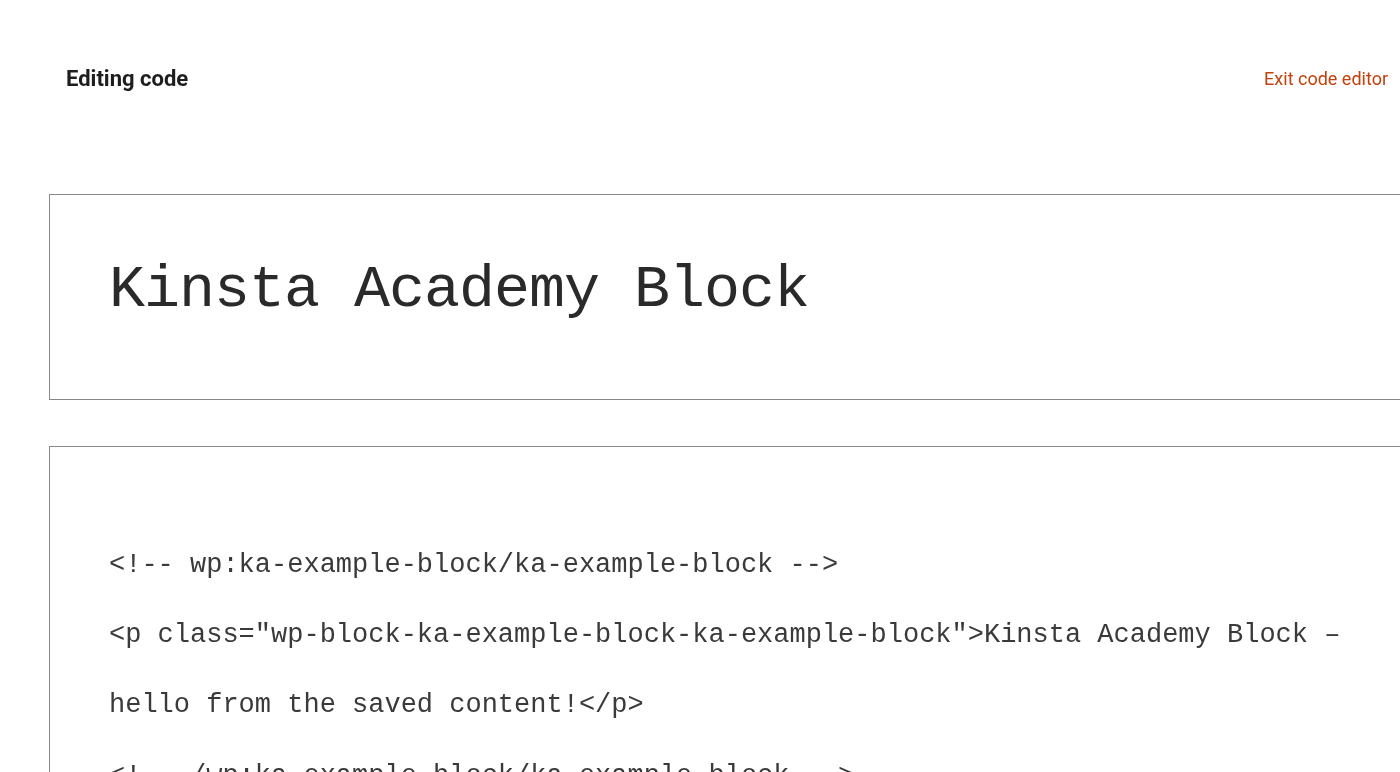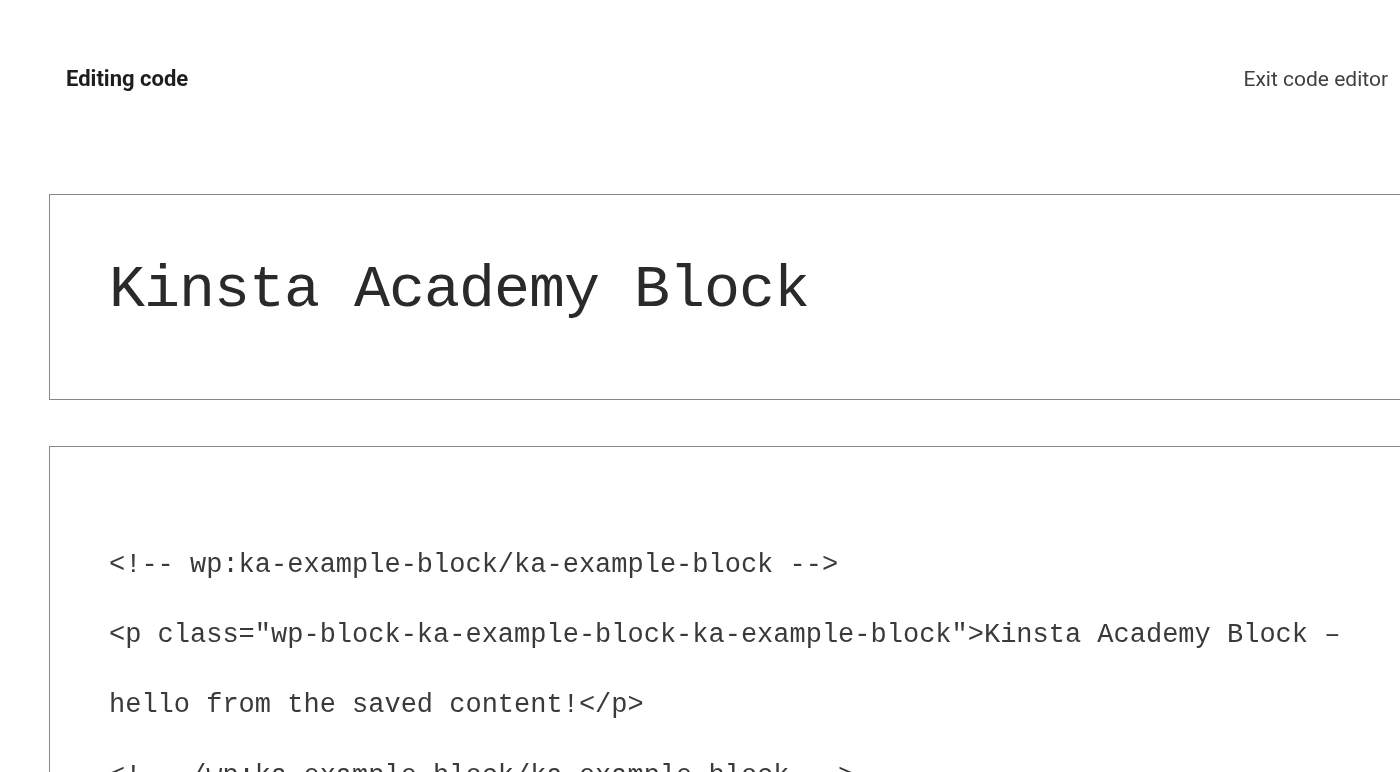--- a/index.html
+++ b/index.html
@@ -20,22 +20,22 @@
     align-items: center;
     padding: 0 2px 0 4px;
     margin-bottom: 90px;
   }
   .topbar-title {
     font-size: 22px;
     font-weight: 700;
     color: #1e1e1e;
   }
   .exit-link {
-    font-size: 21px;
-    color: #404040;
+    font-size: 18px;
+    color: #c2410c;
     text-decoration: none;
     cursor: pointer;
   }
   .title-box {
     border: 1px solid #888;
     padding: 48px 46px 62px 46px;
     margin-bottom: 46px;
   }
   .title-text {
     font-family: "SFMono-Regular", Menlo, Consolas, "Liberation Mono", monospace;

